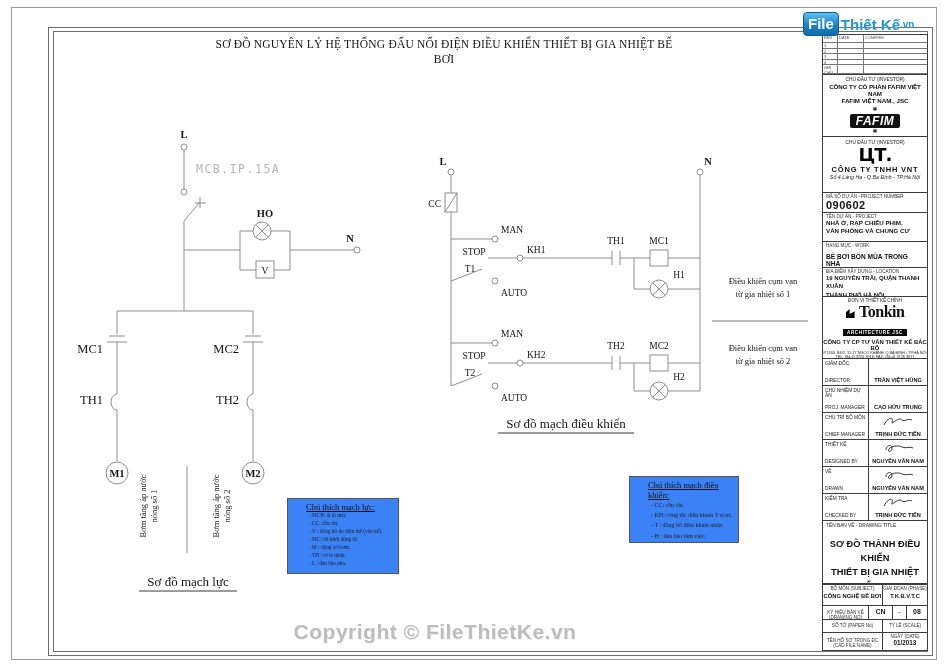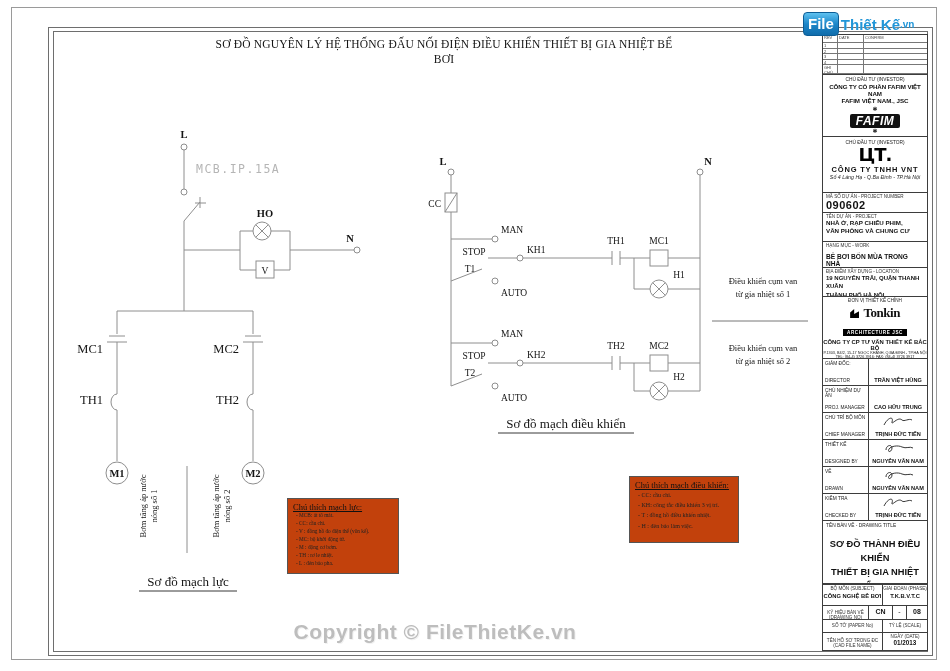--- a/index.html
+++ b/index.html
@@ -20,21 +20,21 @@
   .schematic .sym  { stroke:#8e8e8e; stroke-width:1; fill:#fff; }
   .schematic text { font-family:"Liberation Serif", serif; fill:#141414; }
   .schematic .lbl10 { font-size:10.5px; font-weight:600; }
   .schematic .lbl9  { font-size:9.5px; }
   .schematic .lbl12 { font-size:12.5px; }
   .schematic .lbl8  { font-size:8.5px; }
   .schematic .cap   { font-size:13px; }
   .schematic .ghost { fill:#b5b5b5; font-family:"DejaVu Sans Mono", monospace; font-size:11.5px; letter-spacing:1.5px; }
   .schematic .ul { stroke:#222; stroke-width:.9; }
 
-  .notes { position:absolute; border:1px solid #555; background:#c2410c; padding:3px 5px; }
+  .notes { position:absolute; border:1px solid #555; background:#3b82f6; padding:3px 18px; }
   .notes-title { font-size:8.5px; text-decoration:underline; color:#111; }
   .notes-item { color:#222; padding-left:3px; white-space:nowrap; }
   .notes1 { left:287px; top:498px; width:112px; height:76px; }
   .notes1 .notes-item { font-size:5.3px; line-height:1.5; }
   .notes2 { left:629px; top:476px; width:110px; height:67px; }
   .notes2 .notes-item { font-size:6px; line-height:1.7; }
 
   
   .tb { position:absolute; left:822px; top:34px; width:106px; height:617px; border:1px solid #3d3d3d;
         background:#fff; display:flex; flex-direction:column; font-family:"Liberation Sans", sans-serif; }
@@ -69,21 +69,21 @@
   .tb-work { height:26px; padding:1px 3px; }
   .tb-work .l { font-size:6.6px; font-weight:bold; margin-top:5px; }
   .tb-loc { height:29px; padding:1px 3px; }
   .tb-loc .l { font-size:6px; font-weight:bold; line-height:1.4; }
 
   .tb-designer { height:62px; padding-top:1px; text-align:center; }
   .tb-designer .hdr { font-size:4.6px; color:#222; }
   .tonkin-row { line-height:1; margin-top:1px; }
   .tonkin-block { display:inline-block; width:9px; height:9px; background:#000;
                   clip-path:polygon(0 100%,0 40%,45% 0,45% 55%,100% 25%,100% 100%); vertical-align:-1px; }
-  .tonkin-name { font-family:"Liberation Serif", serif; font-weight:bold; font-size:13px; letter-spacing:-.5px; }
+  .tonkin-name { font-family:"Liberation Serif", serif; font-weight:bold; font-size:16px; letter-spacing:-.5px; }
   .tonkin-bar { display:inline-block; background:#000; color:#fff; font-size:4.6px; font-weight:bold;
                 padding:1px 4px; letter-spacing:.6px; }
   .tb-designer .comp { font-size:5.9px; font-weight:bold; margin-top:1px; }
   .tb-designer .addr, .tb-designer .tel { font-size:3.8px; color:#222; }
 
   .tb-person { height:27px; display:flex; }
   .tb-person .pl { width:46px; border-right:1px solid #3d3d3d; padding:2px 2px; display:flex;
                    flex-direction:column; justify-content:space-between; }
   .tb-person .vn { font-size:4.8px; color:#222; }
   .tb-person .en { font-size:4.8px; color:#222; }

